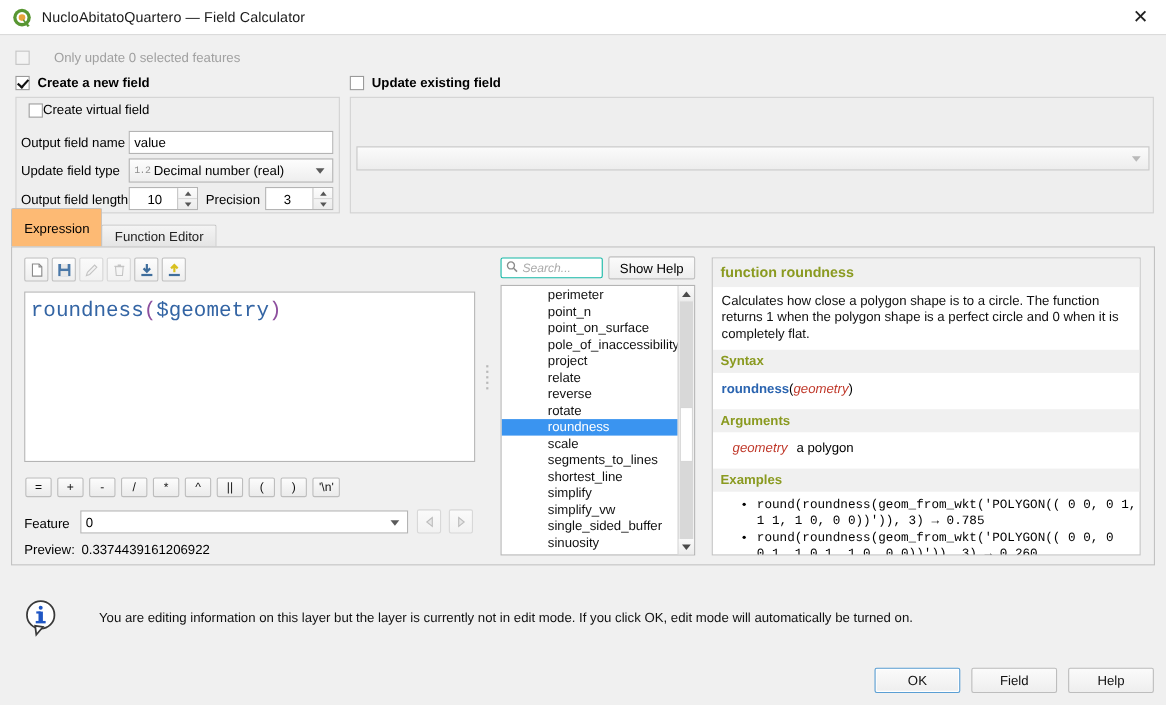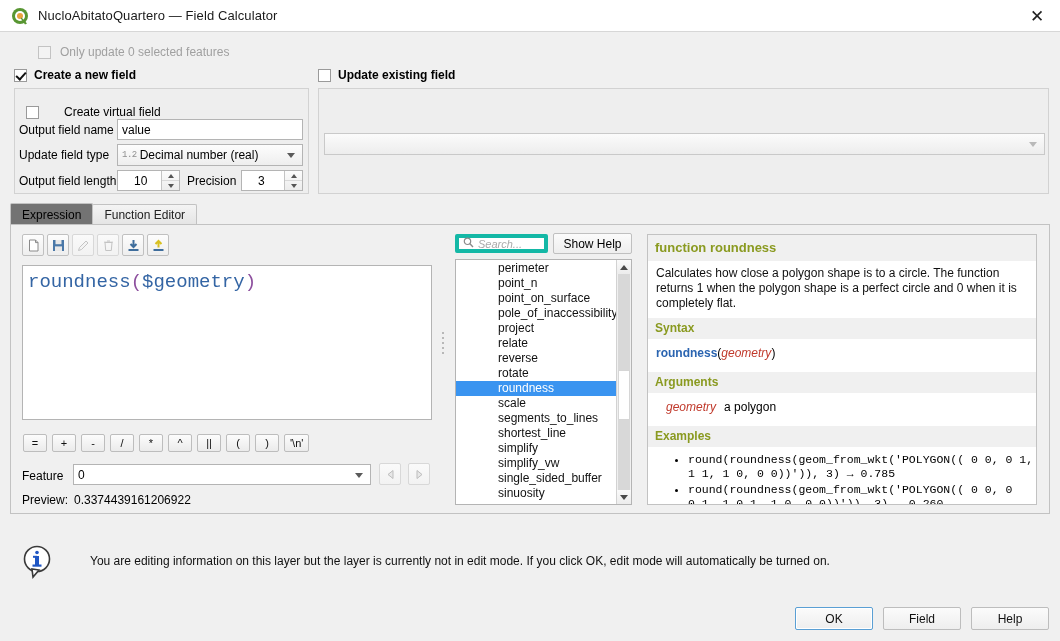--- a/index.html
+++ b/index.html
@@ -88,21 +88,21 @@
   }
 
   
   .tabstrip{position:absolute;left:10px;top:203px;height:22px;display:flex;align-items:flex-end;}
   .tab{
     height:21px;padding:0 11px;display:flex;align-items:center;
     border:1px solid #c2c2c2;border-bottom:none;font-size:12px;
     background:linear-gradient(#f4f4f4,#e4e4e4);color:#222;
     border-radius:2px 2px 0 0;margin-right:-1px;box-sizing:border-box;
   }
-  .tab.active{background:#737373;height:22px;color:#000;}
+  .tab.active{background:#fdba74;height:36px;color:#000;}
   .tabpanel{
     position:absolute;left:10px;top:224px;width:1040px;height:290px;
     border:1px solid #c2c2c2;background:#f0f0f0;box-sizing:border-box;
   }
 
   
   .tbtn{
     width:22px;height:22px;border:1px solid #c0c0c0;border-radius:2px;
     background:linear-gradient(#fdfdfd,#eeeeee);
     display:flex;align-items:center;justify-content:center;box-sizing:border-box;
@@ -126,21 +126,21 @@
   .opbtn{
     height:18px;min-width:24px;padding:0 5px;border:1px solid #bdbdbd;border-radius:2px;
     background:linear-gradient(#fcfcfc,#ebebeb);
     display:flex;align-items:center;justify-content:center;
     font-size:11px;color:#111;box-sizing:border-box;
   }
 
   
   .searchbox{
     position:absolute;left:455px;top:234px;width:93px;height:19px;
-    background:#fff;border:4px solid #14b8a6;border-radius:2px;box-sizing:border-box;
+    background:#fff;border:1px solid #14b8a6;border-radius:2px;box-sizing:border-box;
     display:flex;align-items:center;padding-left:4px;
   }
   .searchbox .ph{font-size:11px;color:#aaa;font-style:italic;margin-left:4px;}
   .showhelp{
     position:absolute;left:553px;top:233px;width:79px;height:21px;
     border:1px solid #c0c0c0;border-radius:2px;
     background:linear-gradient(#fbfbfb,#eeeeee);
     display:flex;align-items:center;justify-content:center;font-size:12px;box-sizing:border-box;
   }
   .fnlist{
@@ -224,37 +224,37 @@
       <circle cx="9" cy="9" r="8" fill="#589632"></circle>
       <circle cx="9" cy="9" r="5" fill="#ffffff"></circle>
       <circle cx="9" cy="9" r="3" fill="#e8a33d"></circle>
       <path d="M10.5 10.5 L16 16.5 L14 17.5 L9.8 11.6 Z" fill="#589632"></path>
     </svg>
   </span>
   <span class="title-text">NucloAbitatoQuartero — Field Calculator</span>
   <span class="close-btn">✕</span>
 </div>
 
-<div class="row" style="position:absolute;left:14px;top:45px;gap:9px;margin-left:24px;">
+<div class="row" style="position:absolute;left:14px;top:45px;gap:22px;">
   <span class="cb disabled"></span>
   <span class="lbl disabled">Only update 0 selected features</span>
 </div>
 
 <div class="row" style="position:absolute;left:14px;top:68px;gap:7px;">
   <span class="cb checked"></span>
   <span class="lbl bold">Create a new field</span>
 </div>
 
 <div class="row" style="position:absolute;left:318px;top:68px;gap:7px;">
   <span class="cb"></span>
   <span class="lbl bold">Update existing field</span>
 </div>
 
 <div class="groupbox" style="position:absolute;left:14px;top:88px;width:295px;height:106px;">
-  <div class="row" style="position:absolute;left:11px;top:16px;gap:25px;justify-content:flex-end;">
+  <div class="row" style="position:absolute;left:11px;top:4px;gap:0;justify-content:flex-end;">
     <span class="cb"></span>
     <span class="lbl">Create virtual field</span>
   </div>
 
   <span class="lbl" style="position:absolute;left:4px;top:34px;">Output field name</span>
   <div class="txtfield" style="position:absolute;left:102px;top:30px;width:186px;height:21px;">
     <span>value</span>
   </div>
 
   <span class="lbl" style="position:absolute;left:4px;top:59px;">Update field type</span>

